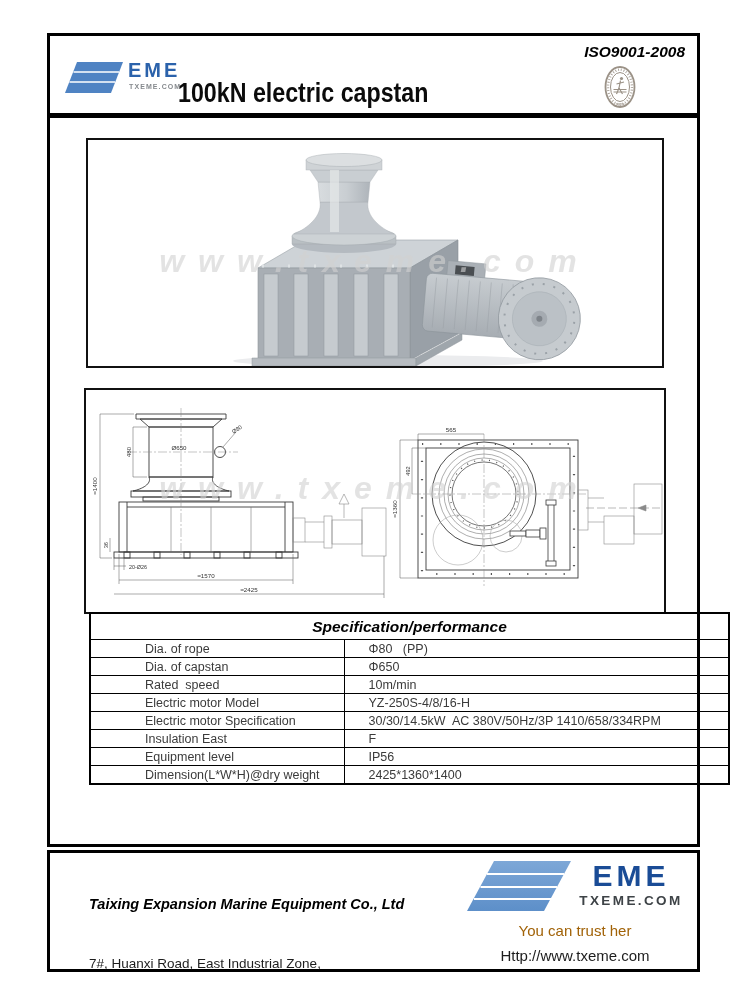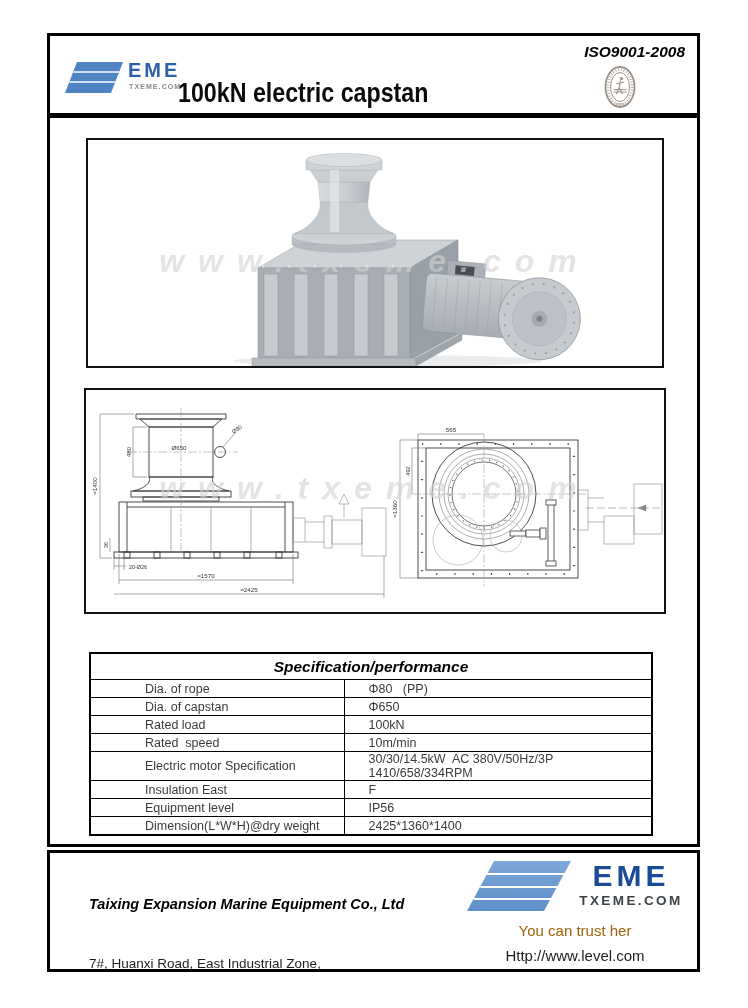--- a/index.html
+++ b/index.html
@@ -18,21 +18,21 @@
   
   #main-box{left:47px;top:118px;width:653px;height:729px;border:3px solid #000;border-top:0;background:#fff;}
 
   
   #photo-panel{left:86px;top:138px;width:578px;height:230px;border:2px solid #111;background:#fff;overflow:hidden;}
   #drawing-panel{left:84px;top:388px;width:582px;height:226px;border:2px solid #111;background:#fff;overflow:hidden;}
   .watermark{position:absolute;left:0;width:100%;text-align:center;font-weight:700;font-style:italic;
              letter-spacing:14px;font-size:32px;color:#d2d2d2;opacity:.6;white-space:nowrap;}
 
   
-  #spec-table{left:89px;top:652px;width:564px;border-collapse:collapse;table-layout:fixed;}
+  #spec-table{left:89px;top:612px;width:641px;border-collapse:collapse;table-layout:fixed;}
   #spec-table td{border:1.5px solid #000;padding:0;vertical-align:middle;}
   #spec-table .t-title{height:25px;text-align:center;font-weight:700;font-style:italic;font-size:15.5px;color:#000;}
   #spec-table .lbl{height:17px;font-size:12.5px;color:#3b3b3b;padding-left:54px;white-space:pre-wrap;margin-left:12px;}
   #spec-table .val{height:17px;font-size:12.5px;color:#3b3b3b;padding-left:24px;white-space:pre-wrap;overflow:hidden;}
   #spec-table{border:2px solid #000;}
 
   
   #footer-box{left:47px;top:850px;width:653px;height:122px;border:3px solid #000;background:#fff;}
   #footer-text{left:39px;top:3px;width:360px;font-size:13.5px;line-height:19.5px;color:#1d1d1d;white-space:pre-wrap;}
   #footer-company{font-size:14.5px;font-weight:700;font-style:italic;color:#000;}
@@ -268,26 +268,26 @@
       </tr>
   <tr>
     <td class="lbl">Dia. of rope</td>
     <td class="val">Φ80   (PP)</td>
       </tr>
   <tr>
     <td class="lbl">Dia. of capstan</td>
     <td class="val">Φ650</td>
       </tr>
   <tr>
-    <td class="lbl">Rated load</td>
-    <td class="val">100kN</td>
-      </tr>
-  <tr>
     <td class="lbl">Rated  speed</td>
     <td class="val">10m/min</td>
+      </tr>
+  <tr>
+    <td class="lbl">Electric motor Model</td>
+    <td class="val">YZ-250S-4/8/16-H</td>
       </tr>
   <tr>
     <td class="lbl">Electric motor Specification</td>
     <td class="val">30/30/14.5kW  AC 380V/50Hz/3P 1410/658/334RPM</td>
       </tr>
   <tr>
     <td class="lbl">Insulation East</td>
     <td class="val">F</td>
       </tr>
   <tr>
@@ -324,15 +324,15 @@
         <line x1="20" y1="13" x2="97" y2="13" stroke="#fff" stroke-width="1.8"></line>
         <line x1="13.5" y1="26" x2="90" y2="26" stroke="#fff" stroke-width="1.8"></line>
         <line x1="7" y1="38" x2="84" y2="38" stroke="#fff" stroke-width="1.8"></line>
       </svg>
       <div>
         <div class="f-eme">EME</div>
         <div class="f-site">TXEME.COM</div>
       </div>
     </div>
     <div class="f-slogan">You can trust her</div>
-    <div class="f-web">Http://www.level.com</div>
+    <div class="f-web">Http://www.txeme.com</div>
   </div>
 </div>
 
 </body></html>

